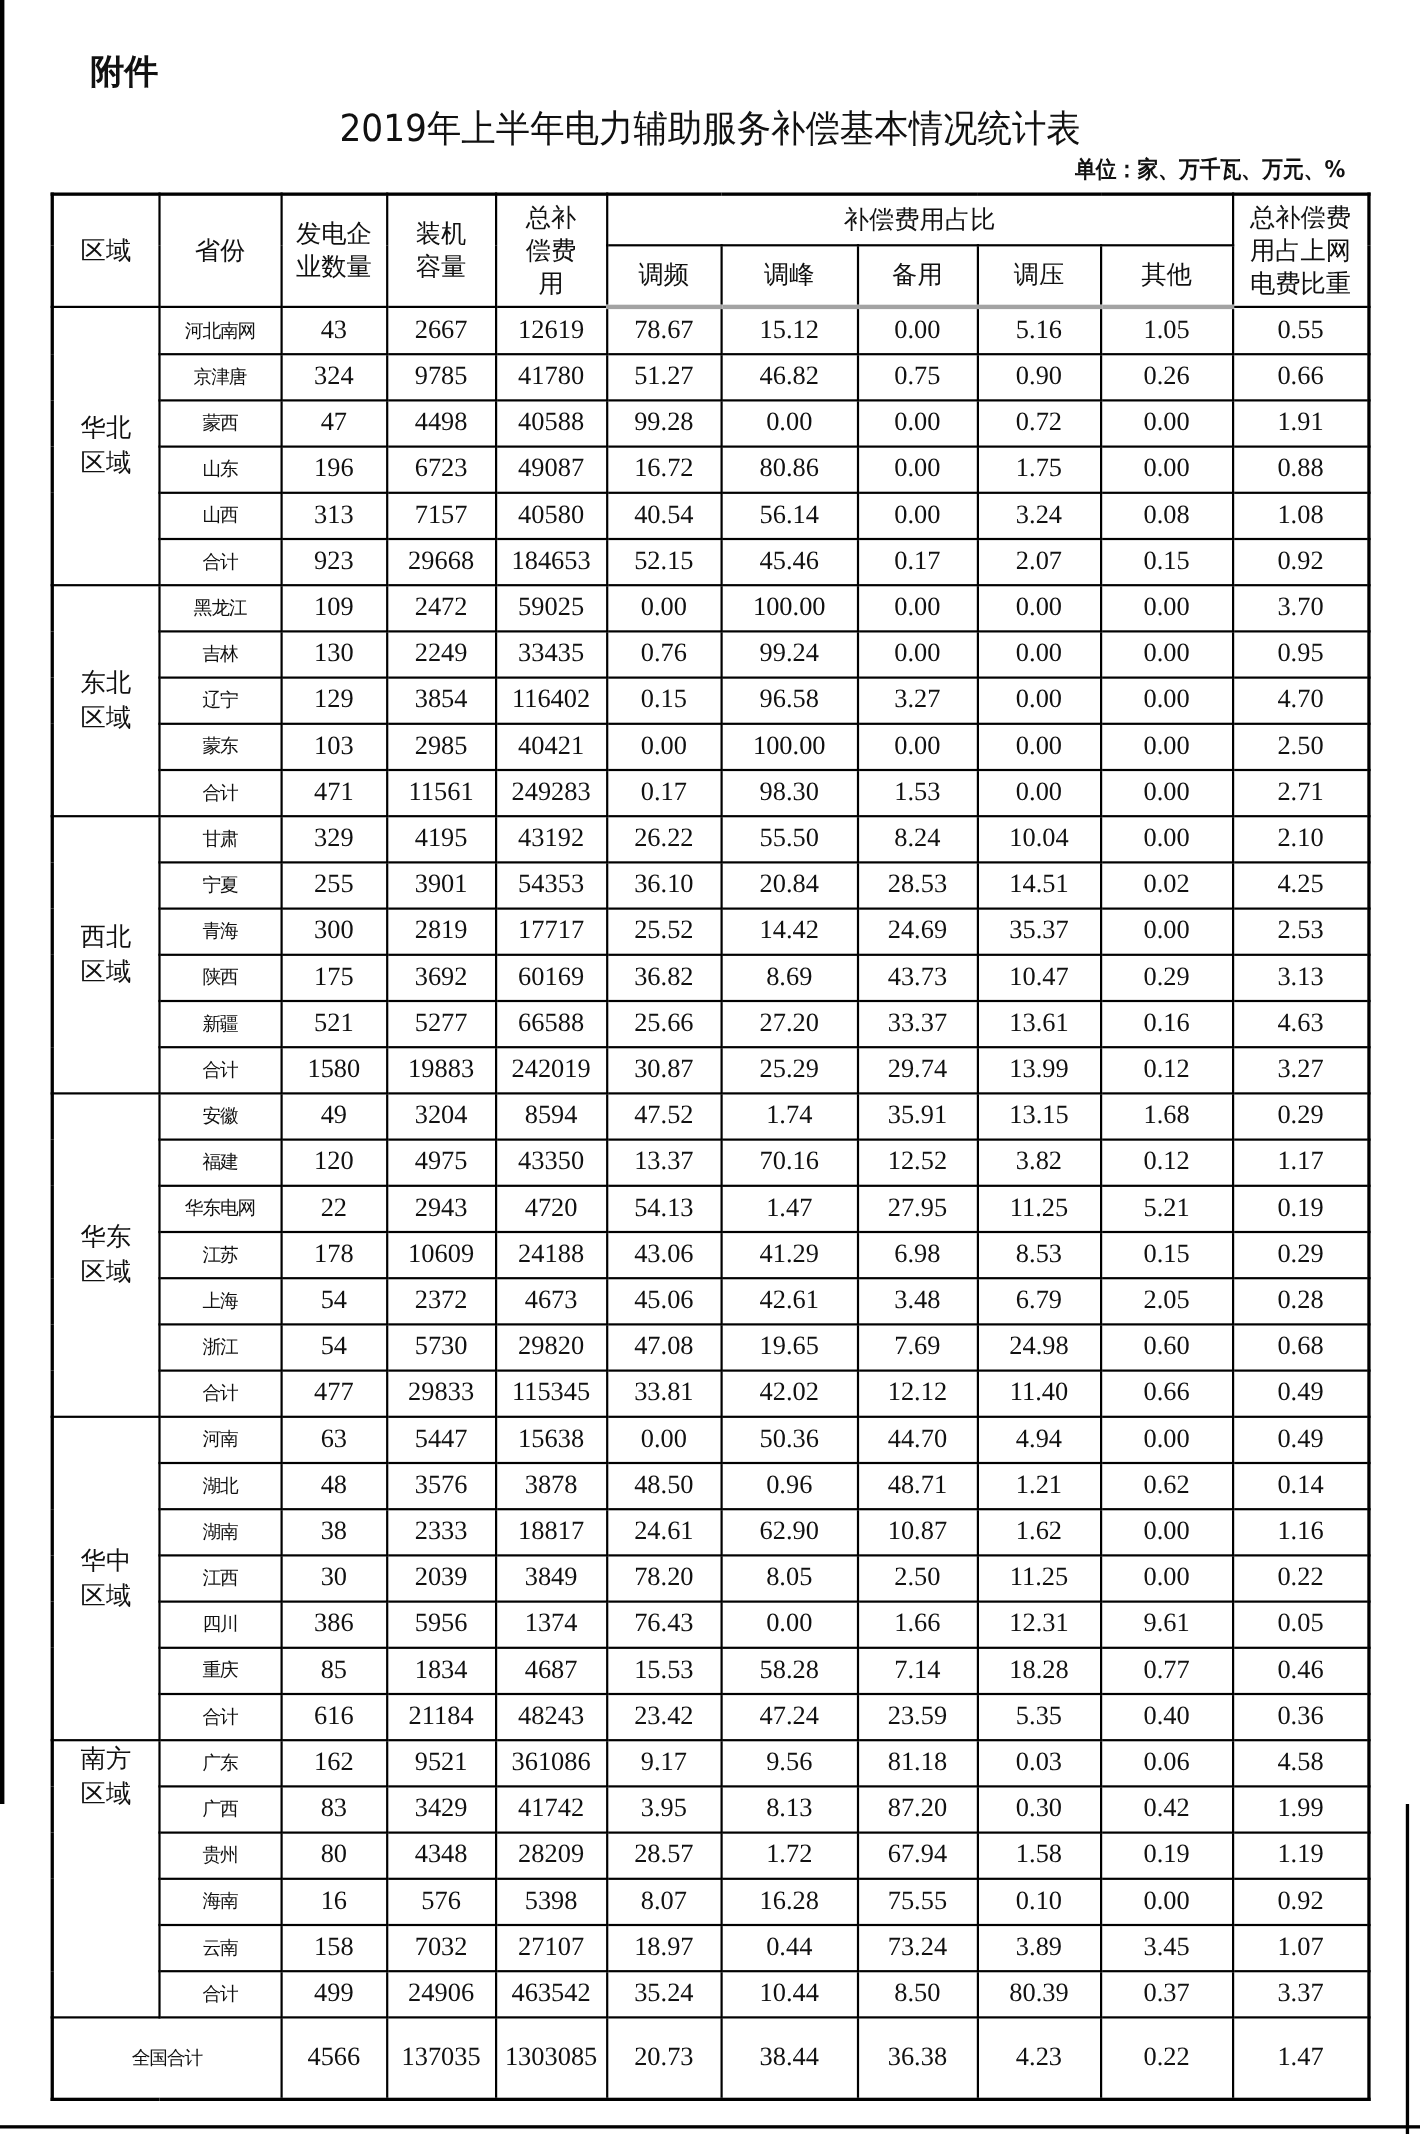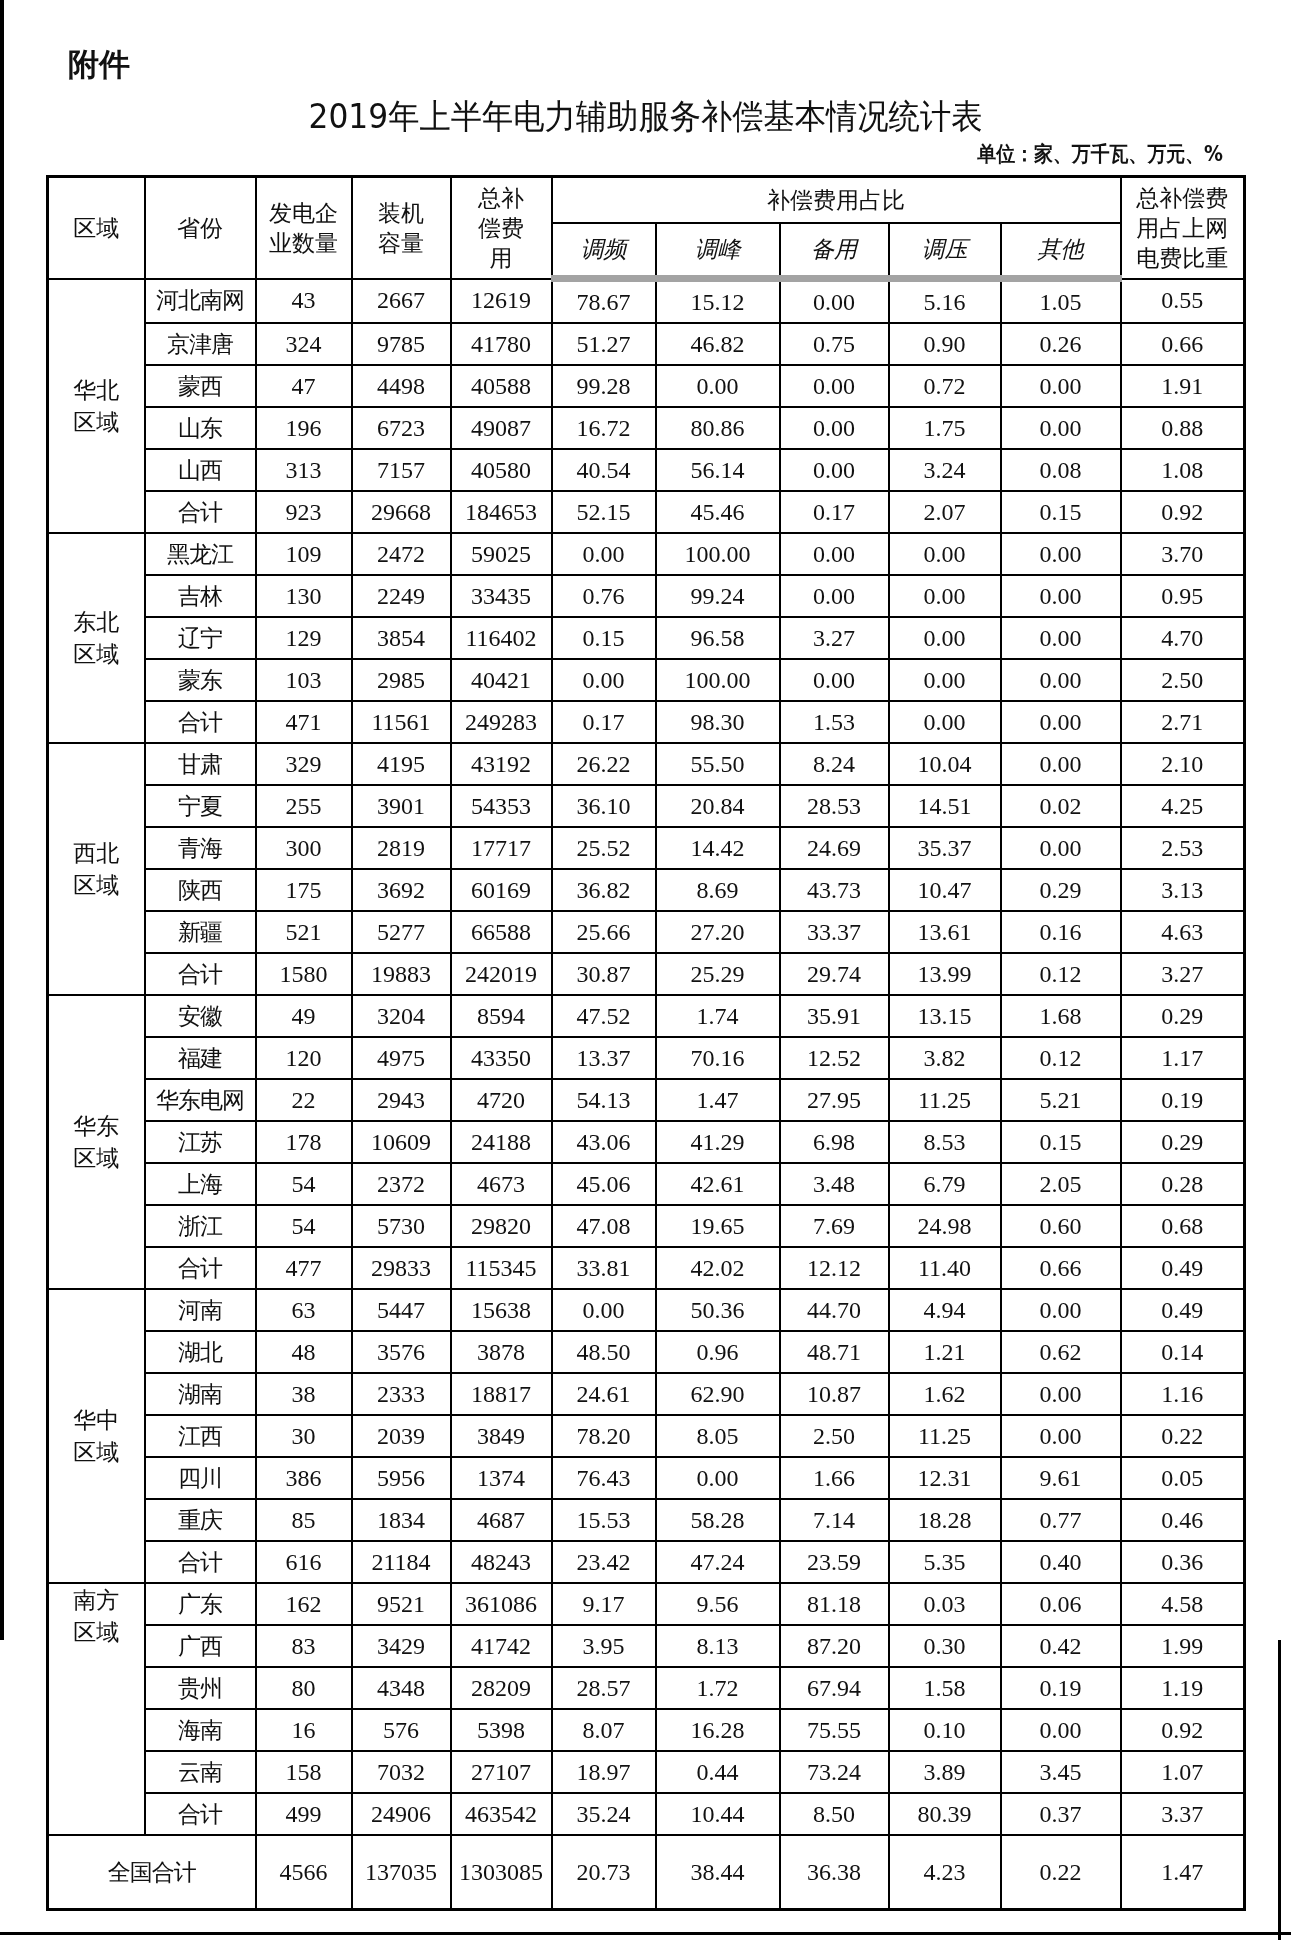--- a/index.html
+++ b/index.html
@@ -1,32 +1,32 @@
 <!DOCTYPE html>
 <html><head>
 <meta charset="utf-8">
 <style>
   html, body { margin:0; padding:0; background:#ffffff; }
   body { width:1291px; height:1947px; position:relative; overflow:hidden;
          font-family: "Liberation Serif", "DejaVu Serif", serif; color:#111; }
-  .attach { position:absolute; left:68px; top:44px; font-size:31px; font-weight:bold;
+  .attach { position:absolute; left:82px; top:44px; font-size:31px; font-weight:bold;
             font-family: "DejaVu Sans", sans-serif; }
   .title { position:absolute; left:0; width:1291px; top:94px; text-align:center;
            font-size:34px; font-family: "DejaVu Sans", sans-serif; letter-spacing:0px; transform:scaleX(0.92); }
   .unit { position:absolute; right:68px; top:140px; font-size:21px; font-family: "DejaVu Sans", sans-serif; font-weight:bold; transform:scaleX(0.9); transform-origin:right; }
   table.main { position:absolute; left:46px; top:175px; border-collapse:collapse;
                border:3px solid #000; table-layout:fixed; }
   table.main td, table.main th { border:2px solid #000; text-align:center; vertical-align:middle;
                padding:0; font-weight:normal; overflow:hidden; white-space:nowrap; }
   table.main th { font-family:"DejaVu Sans", sans-serif; font-size:23px; line-height:30px; }
   table.main td { font-size:24px; height:40px; }
   table.main td.region { font-family:"DejaVu Sans", sans-serif; font-size:23px; line-height:32px; white-space:normal; }
-  table.main td.prov { font-family:"DejaVu Sans", sans-serif; font-size:23px; letter-spacing:-1px;margin-top:24px; }
+  table.main td.prov { font-family:"DejaVu Sans", sans-serif; font-size:17px; letter-spacing:-1px;margin-top:24px; }
   table.main tr.total-row td { height:72px; }
-  table.main thead tr:last-child th { border-bottom:7px solid #a3a3a3;font-style:italic; }
+  table.main thead tr:last-child th { border-bottom:4px solid #a3a3a3; }
   .hdr-sub { height:56px; }
   .left-bar { position:absolute; left:0; top:0; width:4px; height:1640px; background:#000; }
   .bottom-bar { position:absolute; left:0; bottom:12px; width:1291px; height:3px; background:#000; }
   .right-bar { position:absolute; right:10px; top:1640px; width:3px; height:300px; background:#000; }
 </style>
 </head>
 <body>
 
 <div class="left-bar"></div>
 <div class="right-bar"></div>

